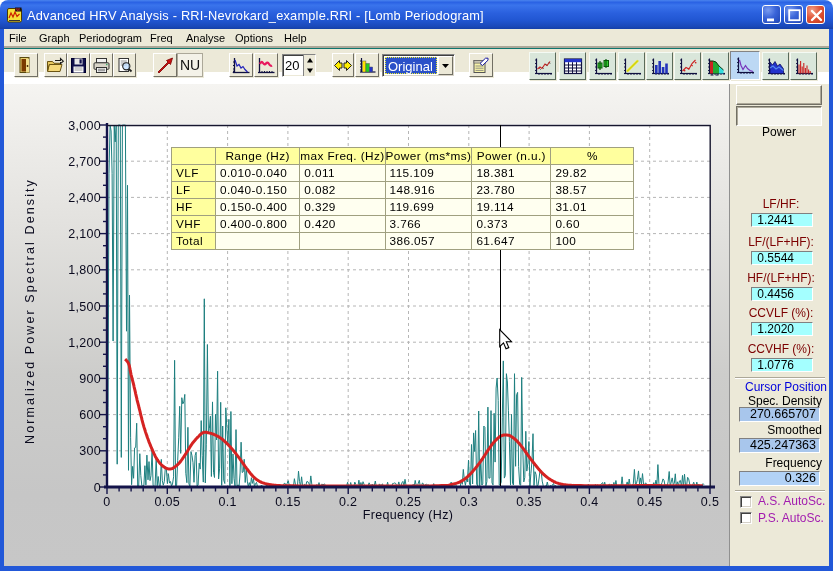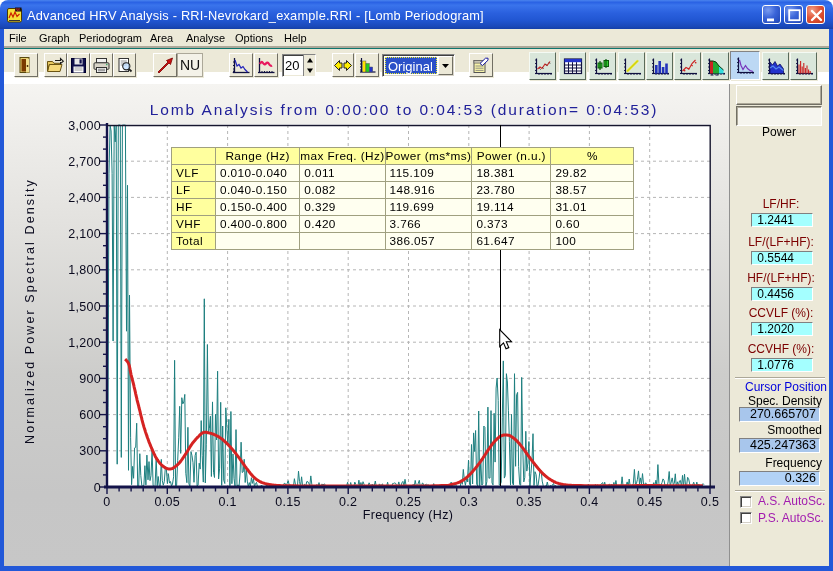--- a/index.html
+++ b/index.html
@@ -56,21 +56,21 @@
           <rect x="4.2" y="4.2" width="10.5" height="10" fill="none" stroke="#fff" stroke-width="1.8"></rect>
         </svg></div>
       <div class="capbtn red" style="right:8px"><svg width="19" height="19">
           <path d="M5,5 L14,14 M14,5 L5,14" stroke="#fff" stroke-width="2.4" stroke-linecap="round"></path>
         </svg></div>
     </div>
 <div class="menubar">
       <span style="position:absolute;left:9px;top:3px">File</span>
       <span style="position:absolute;left:39px;top:3px">Graph</span>
       <span style="position:absolute;left:79px;top:3px">Periodogram</span>
-      <span style="position:absolute;left:150px;top:3px">Area</span>
+      <span style="position:absolute;left:150px;top:3px">Freq</span>
       <span style="position:absolute;left:186px;top:3px">Analyse</span>
       <span style="position:absolute;left:235px;top:3px">Options</span>
       <span style="position:absolute;left:284px;top:3px">Help</span>
     </div>
 <div class="toolbar">
       <div class="tbtn" style="left:14px;top:4px;width:24px;height:24px;">
         <span class="ictr">
           <svg width="18" height="18" viewBox="0 0 18 18">
             <rect x="3" y="1.5" width="9" height="15" fill="#e8d070" stroke="#5a4a10" stroke-width="1"></rect>
             <rect x="4.5" y="3" width="5.5" height="12.5" fill="#7a3a00"></rect>
@@ -450,21 +450,20 @@
 <text x="97" y="154.1" class="axl" text-anchor="end">2,100</text>
 <text x="97" y="117.9" class="axl" text-anchor="end">2,400</text>
 <text x="97" y="81.7" class="axl" text-anchor="end">2,700</text>
 <text x="97" y="45.5" class="axl" text-anchor="end">3,000</text>
 <text x="404" y="435" class="axl" text-anchor="middle">Frequency (Hz)</text>
 <text x="30" y="227" class="axl" text-anchor="middle" transform="rotate(-90 30 227)" style="letter-spacing:2.1px">Normalized Power Spectral Density</text>
 <g transform="translate(495.7,261.5)">
 <path d="M0,-16 L0,1.2 L3.8,-2.6 L6.3,3.3 L9.1,2.1 L6.6,-3.8 L11.8,-3.8 Z" fill="#ffffff" stroke="#000000" stroke-width="1.1" transform="rotate(0)"></path>
 </g>
 </svg>
-<div class="ctitle">Lomb Analysis from 0:00:00 to 0:04:53 (duration= 0:04:53)</div>
 <table class="ptab">
         <tbody>
           <tr>
             <td class="hd" style="width:38px"></td>
             <td class="hd" style="width:83px">Range (Hz)</td>
             <td class="hd" style="width:79px">max Freq. (Hz)</td>
             <td class="hd" style="width:78px">Power (ms*ms)</td>
             <td class="hd" style="width:79px">Power (n.u.)</td>
             <td class="hd" style="width:83px">%</td>
           </tr>

